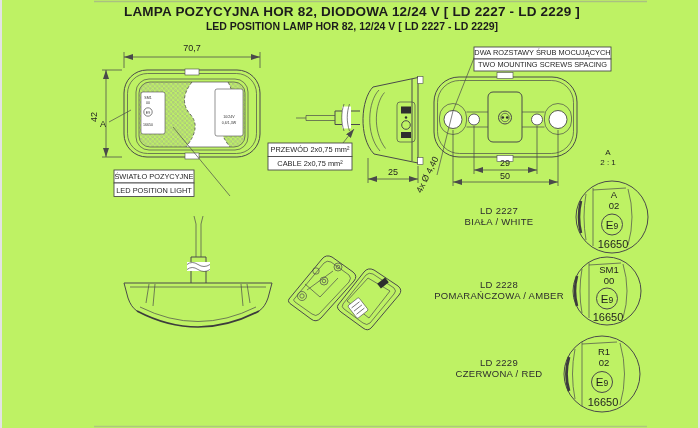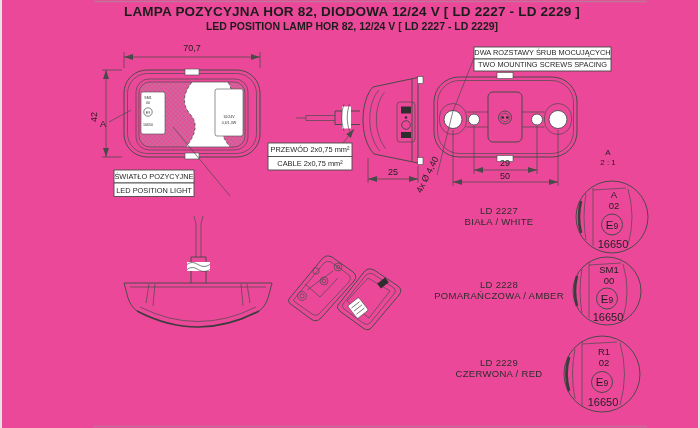--- a/index.html
+++ b/index.html
@@ -1,17 +1,17 @@
 <!DOCTYPE html>
 <html><head>
 <meta charset="utf-8">
 <style>
   html,body{margin:0;padding:0;background:#fff;}
   #sheet{
-    position:relative;width:700px;height:428px;background:#ec4899;
+    position:relative;width:700px;height:428px;background:#bef264;
     font-family:"Liberation Sans",sans-serif;overflow:hidden;
     border-left:2px solid #e3e3e3;border-right:2px solid #e3e3e3;
     box-sizing:border-box;
   }
   #titleblock{position:absolute;top:4px;left:0;width:700px;text-align:center;color:#1c1c1c;}
   #titleblock .t1{font-size:13.5px;font-weight:bold;letter-spacing:0.2px;}
   #titleblock .t2{font-size:10.5px;font-weight:bold;margin-top:1px;}
   svg text{fill:#1f1f1f;font-family:"Liberation Sans",sans-serif;}
   .ln{fill:none;stroke:#4a4a4a;stroke-width:1;}
   .thin{fill:none;stroke:#4a4a4a;stroke-width:0.7;}

